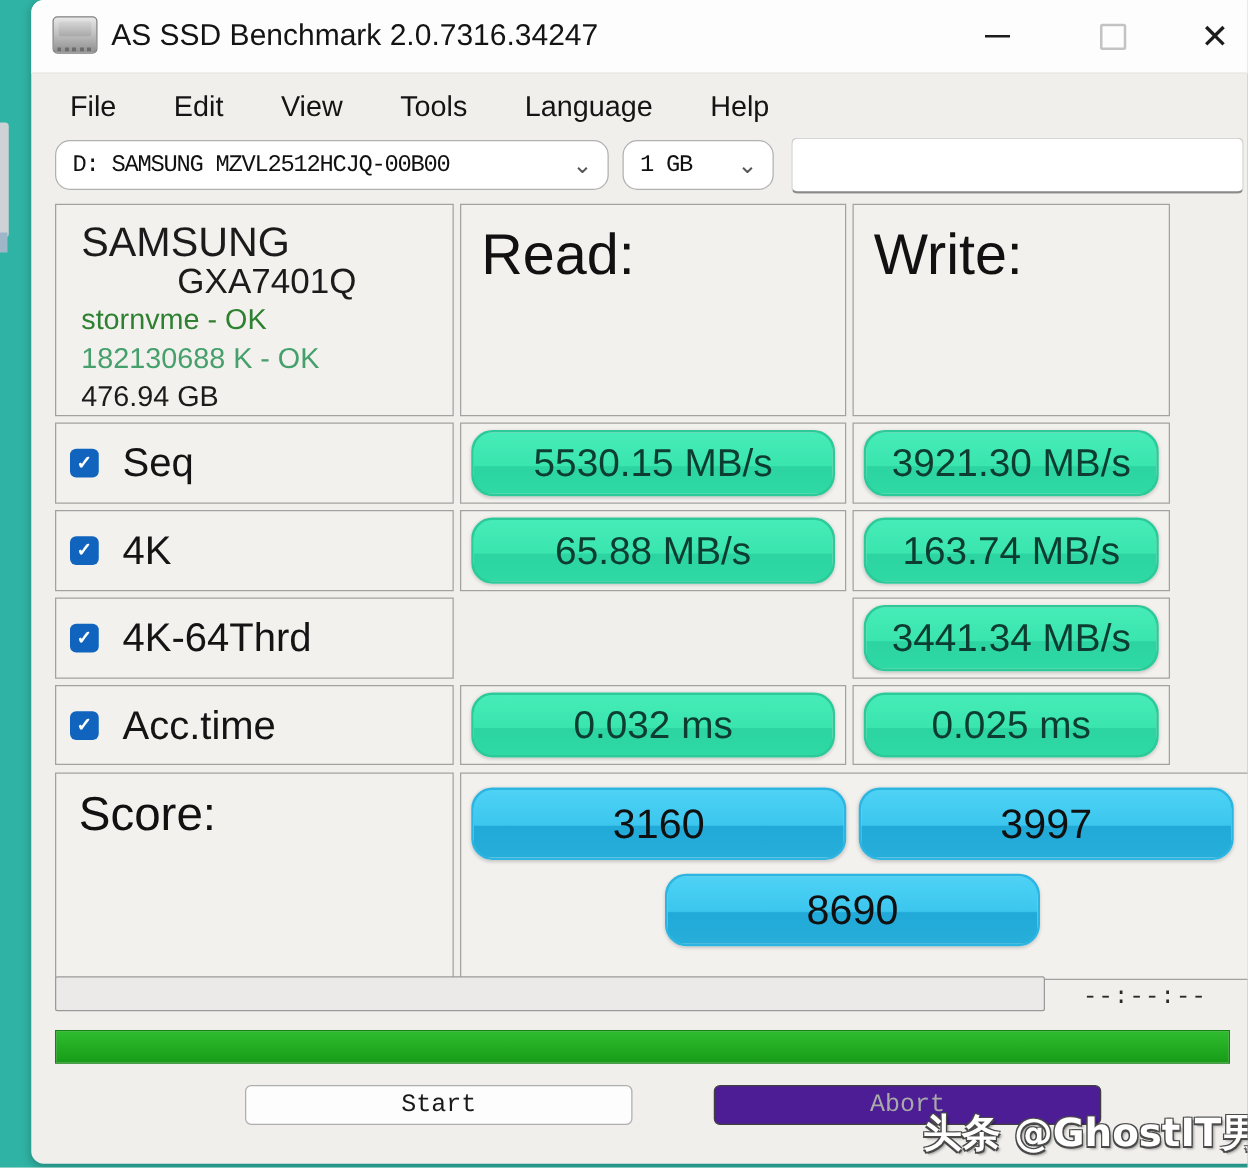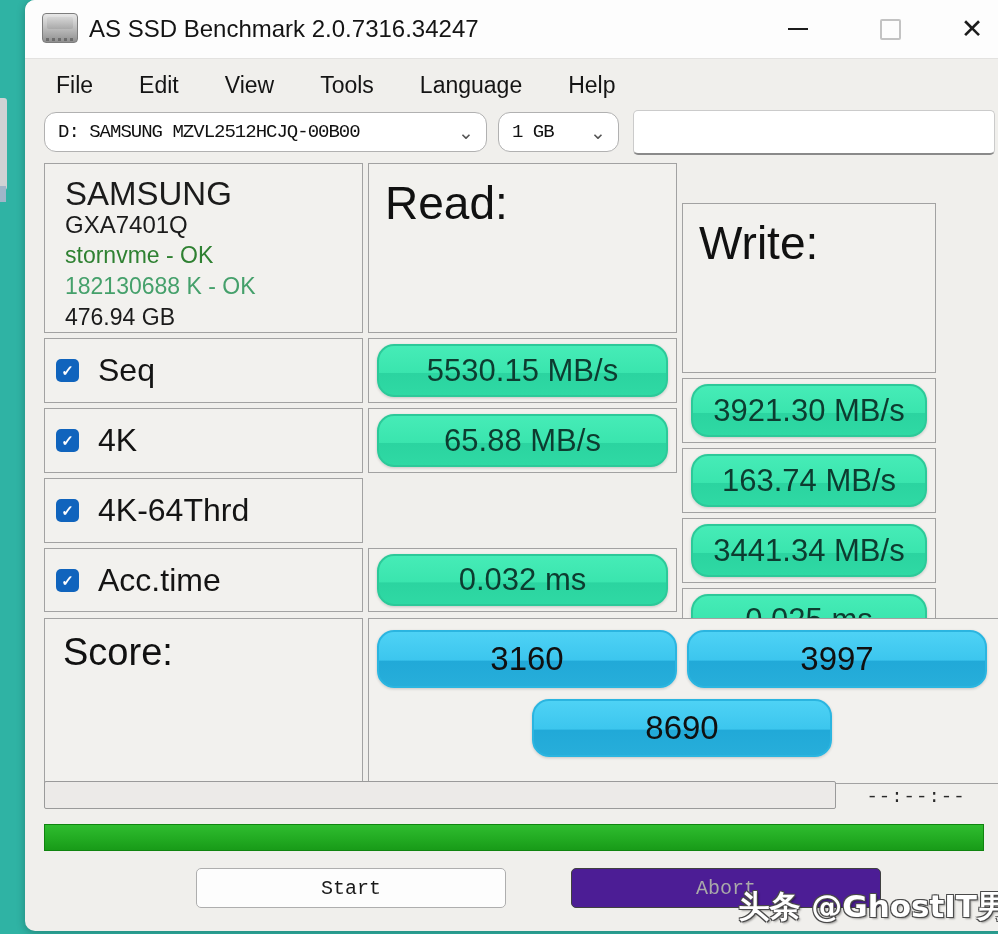--- a/index.html
+++ b/index.html
@@ -46,32 +46,32 @@
   .drive-select{left:19px;top:112px;width:441px;}
   .size-select{left:473px;top:112px;width:119px;}
   .select-box .val{padding-left:13px;white-space:nowrap;letter-spacing:-1px;}
   .select-box .chev{margin-left:auto;padding-right:12px;font-size:19px;color:#555;font-family:"Liberation Sans",sans-serif;}
   .empty-box{position:absolute;left:608px;top:110px;width:360px;height:42px;background:#fff;border:1px solid #cbcbcb;border-bottom:2px solid #8a8a8a;border-radius:5px;}
 
   
   .cell{position:absolute;background:#f2f1ee;border:1px solid #a2a2a2;box-sizing:border-box;}
   .col-label{left:19px;width:319px;}
   .col-read{left:343px;width:309px;}
-  .col-write{left:657px;width:254px;margin-top:40px;}
+  .col-write{left:657px;width:254px;}
   .row-info{top:163px;height:170px;}
   .row-seq{top:338px;height:65px;}
   .row-4k{top:408px;height:65px;}
   .row-thrd{top:478px;height:65px;}
   .row-acc{top:548px;height:64px;}
   .row-score{top:618px;height:166px;}
   .score-span{left:343px;width:633px;}
 
   .info-pane{padding:14px 0 0 20px;line-height:31px;}
   .info-vendor{font-size:33px;color:#1b1b1b;}
-  .info-model{font-size:24px;color:#1b1b1b;}
+  .info-model{font-size:28px;color:#1b1b1b;text-align:center;}
   .info-driver{font-size:23px;color:#2f8132;}
   .info-align{font-size:23px;color:#45a06b;}
   .info-cap{font-size:23px;color:#1b1b1b;}
 
   .hdr-cell{padding:12px 0 0 16px;font-size:46px;color:#111;}
 
   .test-label{display:flex;align-items:center;height:100%;padding-left:11px;gap:19px;}
   .checkbox{width:23px;height:23px;border-radius:5px;background:#1064bd;display:flex;align-items:center;justify-content:center;flex:none;cursor:default;}
   .checkbox .chk{color:#fff;font-size:15px;font-weight:bold;line-height:1;}
   .test-name{font-size:32px;color:#141414;white-space:nowrap;}
@@ -95,21 +95,21 @@
   .pill-score-read{left:8px;top:11px;}
   .pill-score-write{left:318px;top:11px;}
   .pill-score-total{left:163px;top:80px;}
 
   
   .progress-empty{position:absolute;left:19px;top:781px;width:792px;height:28px;background:#eceae8;border:1px solid #9a9a9a;border-radius:2px;box-sizing:border-box;}
   .time-remaining{position:absolute;left:836px;top:786px;width:110px;text-align:center;font-family:"Liberation Mono","DejaVu Sans Mono",monospace;font-size:19px;color:#2a2a2a;letter-spacing:1px;}
   .progress-green{position:absolute;left:19px;top:824px;width:940px;height:27px;background:linear-gradient(180deg,#2fbc2f 0%,#22ab22 55%,#189b18 100%);border:1px solid #0f840f;box-sizing:border-box;}
 
   .action-btn{
-    position:absolute;top:868px;width:310px;height:40px;border-radius:5px;
+    position:absolute;top:868px;width:310px;height:32px;border-radius:5px;
     display:flex;align-items:center;justify-content:center;
     font-family:"Liberation Mono","DejaVu Sans Mono",monospace;font-size:20px;
     box-sizing:border-box;cursor:default;
   }
   .btn-start{left:171px;background:#fdfdfd;border:1px solid #aeaeae;color:#1a1a1a;}
   .btn-abort{left:546px;background:#4c1d95;border:1px solid #404040;color:#a9a9a9;}
 
   .watermark{
     position:absolute;right:6px;top:886px;font-size:31px;font-weight:bold;color:#fff;
     font-family:"DejaVu Sans","Liberation Sans",sans-serif;

